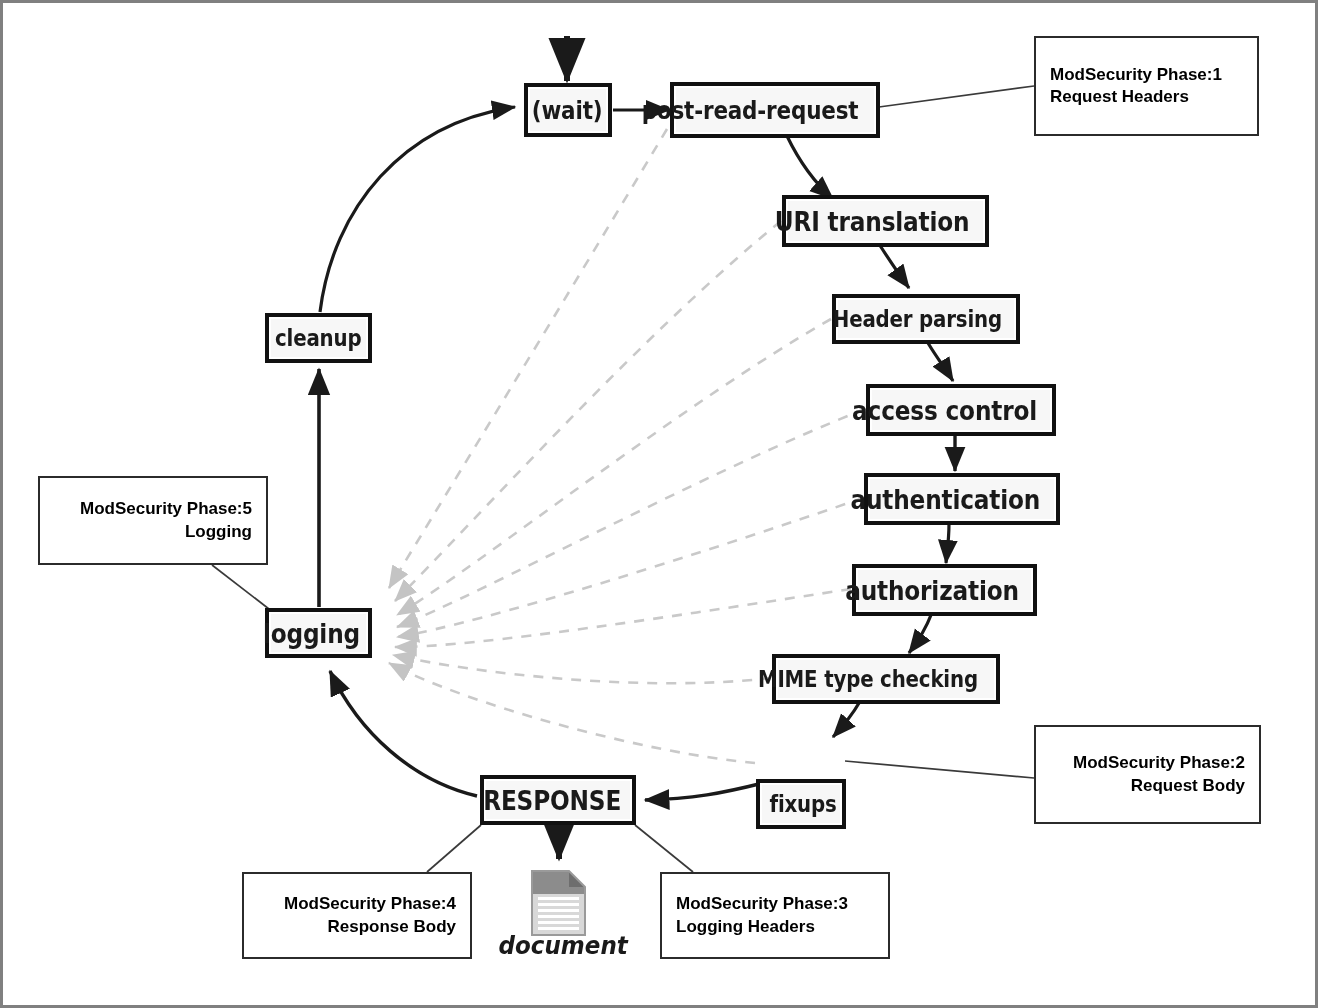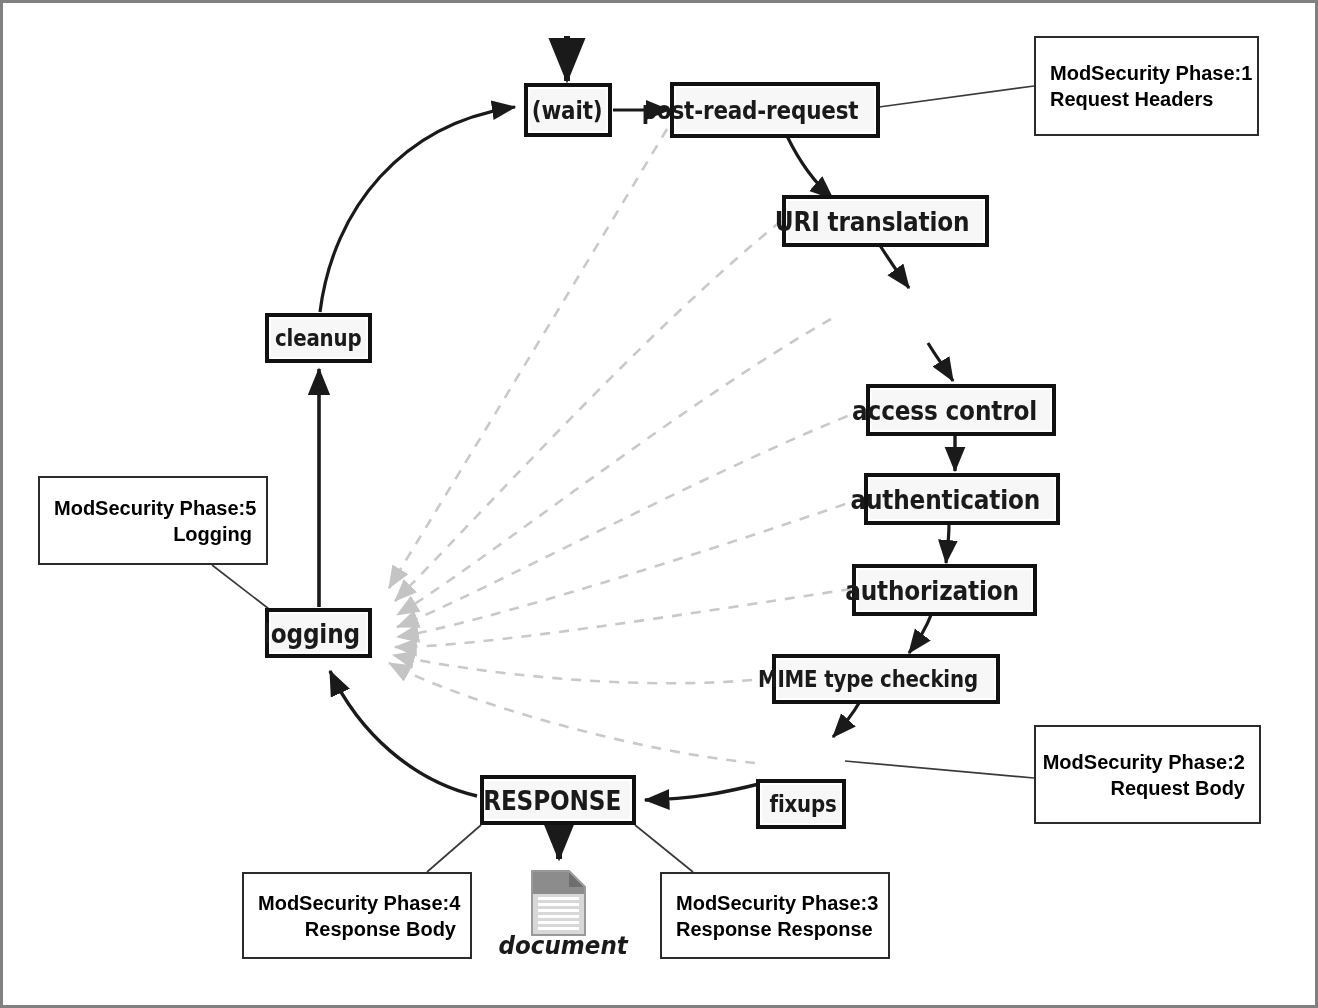--- a/index.html
+++ b/index.html
@@ -59,21 +59,21 @@
     border: 2px solid #2b2b2b;
     display: flex;
     flex-direction: column;
     justify-content: center;
     padding: 6px 14px;
     z-index: 5;
   }
   .abox .aline {
     font-family: "Liberation Sans", sans-serif;
     font-weight: bold;
-    font-size: 20px;
+    font-size: 17px;
     line-height: 1.30;
     color: #000000;
     white-space: nowrap;
   }
   .align-left  .aline { text-align: left; }
   .align-right .aline { text-align: right; }
   
   #doc-icon {
     position: absolute;
     left: 524px;
@@ -193,20 +193,23 @@
   </div>
 
   <div class="pbox s-lg" style="left:667px;  top:79px;  width:210px; height:56px;">
     <span class="plabel">post-read-request</span>
   </div>
 
   <div class="pbox s-xl" style="left:779px;  top:192px; width:207px; height:52px;">
     <span class="plabel">URI translation</span>
   </div>
 
+  <div class="pbox s-md" style="left:829px;  top:291px; width:188px; height:50px;">
+    <span class="plabel">Header parsing</span>
+  </div>
 
   <div class="pbox s-xl" style="left:861px;  top:470px; width:196px; height:52px;">
     <span class="plabel">authentication</span>
   </div>
 
   <div class="pbox s-xl" style="left:863px;  top:381px; width:190px; height:52px;">
     <span class="plabel">access control</span>
   </div>
 
   <div class="pbox s-xl" style="left:849px;  top:561px; width:185px; height:52px;">
@@ -254,21 +257,21 @@
     <div class="aline">Request Headers</div>
   </div>
 
   <div class="abox align-left" style="left:1031px; top:722px; width:227px; height:99px;align-items:flex-end;">
     <div class="aline">ModSecurity Phase:2</div>
     <div class="aline">Request Body</div>
   </div>
 
   <div class="abox align-left" style="left:657px; top:869px; width:230px; height:87px;">
     <div class="aline">ModSecurity Phase:3</div>
-    <div class="aline">Response Response</div>
+    <div class="aline">Logging Headers</div>
   </div>
 
   <div class="abox align-right" style="left:239px; top:869px; width:230px; height:87px;">
     <div class="aline">ModSecurity Phase:4</div>
     <div class="aline">Response Body</div>
   </div>
 
   <div class="abox align-right" style="left:35px; top:473px; width:230px; height:89px;">
     <div class="aline">ModSecurity Phase:5</div>
     <div class="aline">Logging</div>

